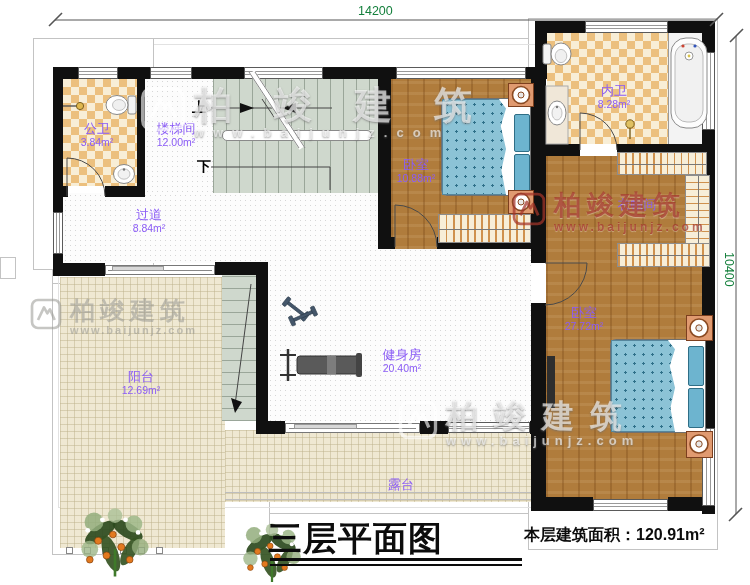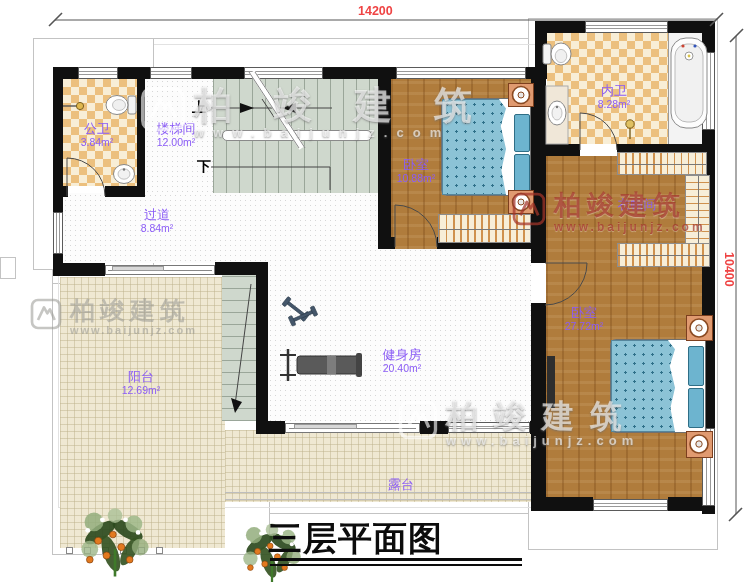--- a/index.html
+++ b/index.html
@@ -39,21 +39,21 @@
   .nstand{position:absolute;background:#e09a70;border:1.5px solid #7d3f1e;box-sizing:border-box;}
   .tv{position:absolute;background:#2e2e2e;}
   .rail{position:absolute;background:#fff;border:1px solid #8a8a8a;border-radius:5px;box-sizing:border-box;}
   .post{position:absolute;width:7px;height:7px;background:#fff;border:1px solid #888;box-sizing:border-box;}
   .tubplat{position:absolute;background:#f3f3f3;border-left:1px solid #9a9a9a;}
   
   .rlabel{position:absolute;transform:translateX(-50%);text-align:center;color:#8b5cf6;font-weight:normal;line-height:1.12;white-space:nowrap;z-index:6;}
   .rname{font-size:13px;display:block;}
   .rarea{font-size:10.5px;display:block;}
   .sdir{position:absolute;transform:translateX(-50%);font-size:14px;font-weight:bold;color:#000;z-index:6;}
-  .dimlabel{position:absolute;font-size:12.5px;font-weight:bold;color:#ef4444;z-index:6;}
+  .dimlabel{position:absolute;font-size:12.5px;font-weight:normal;color:#15803d;z-index:6;}
   .dimlabel.vert{writing-mode:vertical-rl;}
   
   .wm{position:absolute;display:flex;align-items:flex-start;gap:8px;z-index:7;pointer-events:none;}
   .wm .wmtxt{display:flex;flex-direction:column;}
   .wm .brand{font-weight:bold;line-height:1;}
   .wm .url{font-weight:bold;line-height:1.4;}
   .wm-light{color:rgba(255,255,255,.62);text-shadow:0 1px 2px rgba(110,110,110,.65);}
   .wm-red{color:rgba(163,52,42,.72);text-shadow:0 1px 1px rgba(255,255,255,.35);}
   .wm-gray{color:rgba(152,152,146,.55);}
   .wm1 .brand{font-size:38px;letter-spacing:42px;}
@@ -324,21 +324,21 @@
   <div class="rlabel" style="left:97px;top:122px;">
     <span class="rname">公卫</span>
     <span class="rarea">3.84m²</span>
   </div>
   <div class="rlabel" style="left:176px;top:122px;">
     <span class="rname">楼梯间</span>
     <span class="rarea">12.00m²</span>
   </div>
   <div class="sdir" style="left:199px;top:99px;">上</div>
   <div class="sdir" style="left:204px;top:158px;">下</div>
-  <div class="rlabel" style="left:157px;top:208px;">
+  <div class="rlabel" style="left:149px;top:208px;">
     <span class="rname">过道</span>
     <span class="rarea">8.84m²</span>
   </div>
   <div class="rlabel" style="left:416px;top:158px;">
     <span class="rname">卧室</span>
     <span class="rarea">10.88m²</span>
   </div>
   <div class="rlabel" style="left:614px;top:84px;">
     <span class="rname">内卫</span>
     <span class="rarea">8.28m²</span>
@@ -398,14 +398,17 @@
       </svg>
     <div class="wmtxt">
       <span class="brand">柏竣建筑</span>
       <span class="url">www.baijunjz.com</span>
     </div>
   </div>
 
   <div id="title-main">三层平面图</div>
   <div class="uline" style="left:270px;top:558px;width:252px;height:3px;"></div>
   <div class="uline" style="left:270px;top:564px;width:252px;height:1.5px;"></div>
+  <div id="info1">
+    <span>本层建筑面积：</span><span>120.91m²</span>
+  </div>
 
 </div>
 
 </body></html>

